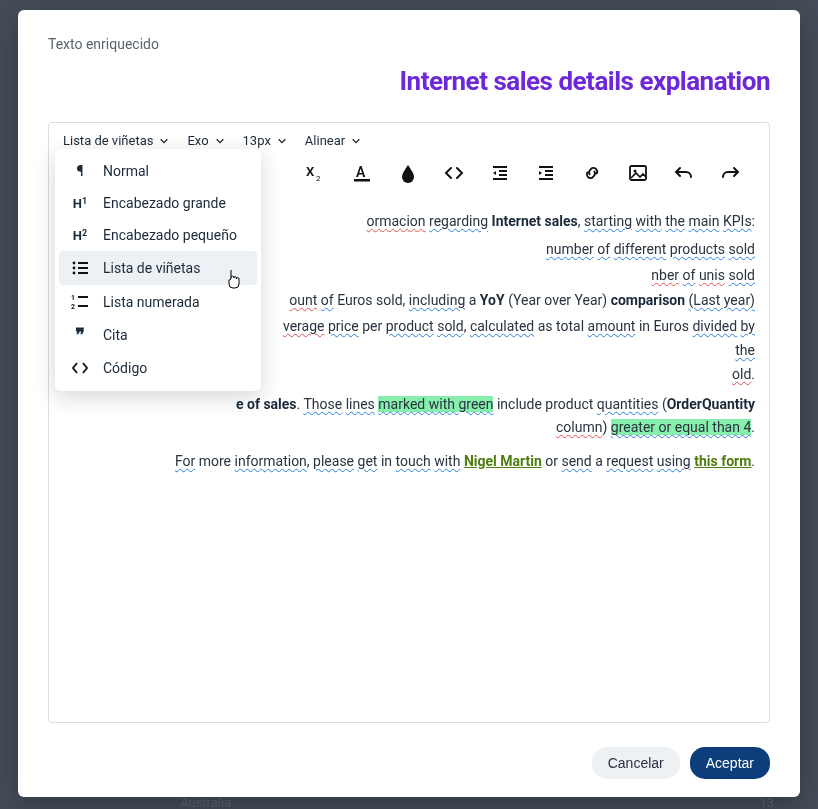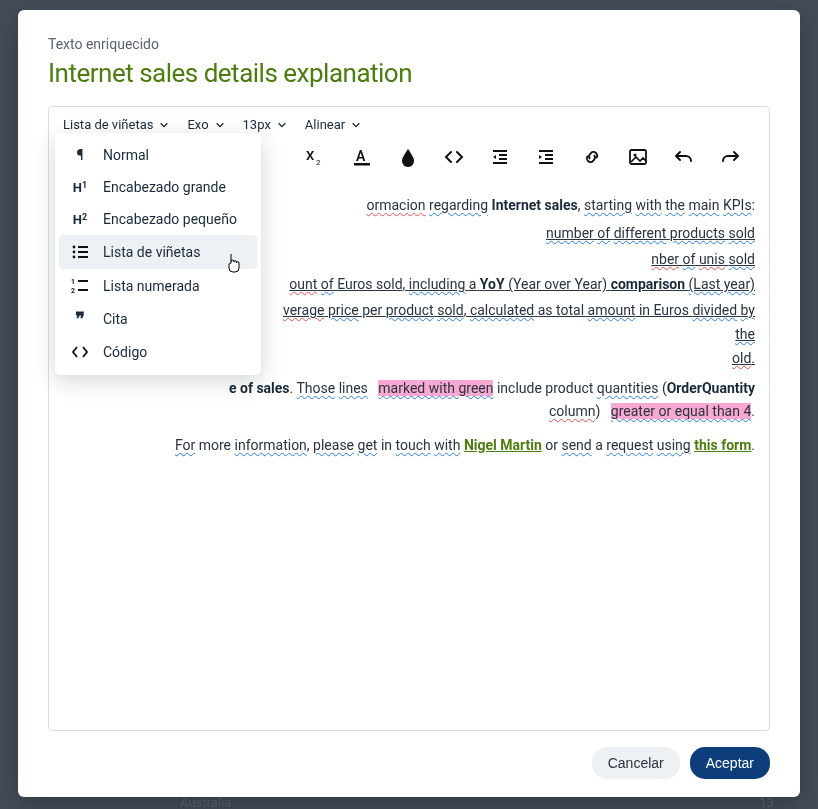--- a/index.html
+++ b/index.html
@@ -1,34 +1,34 @@
 <!DOCTYPE html>
 <html><head>
 <meta charset="utf-8">
 <style>
   * { box-sizing: border-box; }
   html, body { margin: 0; padding: 0; font-family: -apple-system, BlinkMacSystemFont, "Segoe UI", Roboto, "Helvetica Neue", Arial, sans-serif; }
   body { background: #5a6270; width: 818px; height: 809px; overflow: hidden; position: relative; }
   .modal-backdrop { position: absolute; inset: 0; background: rgba(40,50,60,0.45); }
-  .modal { position: absolute; top: 10px; left: 18px; right: 18px; bottom: 12px; background: #fff; border-radius: 6px; box-shadow: 0 8px 28px rgba(0,0,0,0.25); padding: 26px 30px 18px 30px; display: flex; flex-direction: column; }
+  .modal { position: absolute; top: 10px; left: 18px; right: 18px; bottom: 12px; background: #fff; border-radius: 6px; box-shadow: 0 8px 28px rgba(0,0,0,0.25); padding: 26px 30px 18px 30px; display: flex; flex-direction: column; gap: 8px; }
   .modal-subtitle { font-size: 14px; color: #5a6270; margin-bottom: 6px; }
-  .modal-title { font-size: 26px; color: #4d7c0f; margin: 0 0 18px 0; font-weight: 400; letter-spacing: -0.5px; }
+  .modal-title { font-size: 26px; color: #6d28d9; margin: 0 0 18px 0; font-weight: 700; letter-spacing: -0.5px; text-align: right; }
   .editor-frame { border: 1px solid #d9dde2; border-radius: 4px; flex: 1; display: flex; flex-direction: column; min-height: 0; }
   .toolbar-row1 { display: flex; align-items: center; gap: 18px; padding: 10px 14px 8px 14px; font-size: 13px; color: #1a2a3a; }
   .tb-select { display: inline-flex; align-items: center; gap: 6px; cursor: pointer; }
   .chev { width: 10px; height: 10px; }
   .toolbar-row2 { display: flex; align-items: center; gap: 24px; padding: 6px 20px 12px 20px; color: #111; }
   .tb-icon { width: 22px; height: 22px; display: inline-flex; align-items: center; justify-content: center; cursor: pointer; }
   .editor-body { flex: 1; padding: 14px 14px 14px 14px; font-size: 14px; line-height: 1.7; color: #2a3440; overflow: auto; position: relative; }
   .spell { text-decoration: underline wavy #e35050; text-decoration-thickness: 1px; text-underline-offset: 2px; }
   .grammar { text-decoration: underline wavy #2a7de1; text-decoration-thickness: 1px; text-underline-offset: 2px; }
-  .hl-green { background: #f9a8d4; margin-left: 7px; }
+  .hl-green { background: #86efac; }
   strong { font-weight: 700; color: #1a2a3a; }
   .link-blue { color: #4d7c0f; font-weight: 700; text-decoration: underline; }
-  .bulleted { margin: 4px 0 6px 0; padding-left: 200px; text-decoration: underline; }
+  .bulleted { margin: 4px 0 6px 0; padding-left: 200px; }
   .bulleted li { margin: 2px 0; }
   .para-indent { padding-left: 200px; }
   .dropdown { position: absolute; left: 6px; top: 26px; width: 206px; background: #fff; border-radius: 6px; box-shadow: 0 6px 22px rgba(20,30,40,0.18); padding: 6px 0; z-index: 30; }
   .dd-item { display: flex; align-items: center; gap: 12px; padding: 8px 14px; font-size: 14px; color: #1a2a3a; cursor: pointer; }
   .dd-item.hover { background: #eef1f4; border-radius: 4px; margin: 0 4px; padding: 8px 10px; }
   .dd-icon { width: 22px; display: inline-flex; justify-content: center; font-weight: 700; }
   .modal-footer { display: flex; justify-content: flex-end; gap: 10px; padding-top: 16px; }
   .btn { padding: 8px 16px; border-radius: 15px; font-size: 14px; cursor: pointer; border: none; }
   .btn-cancel { background: #eef1f4; color: #2a3440; }
   .btn-accept { background: #0d3d7a; color: #fff; }

